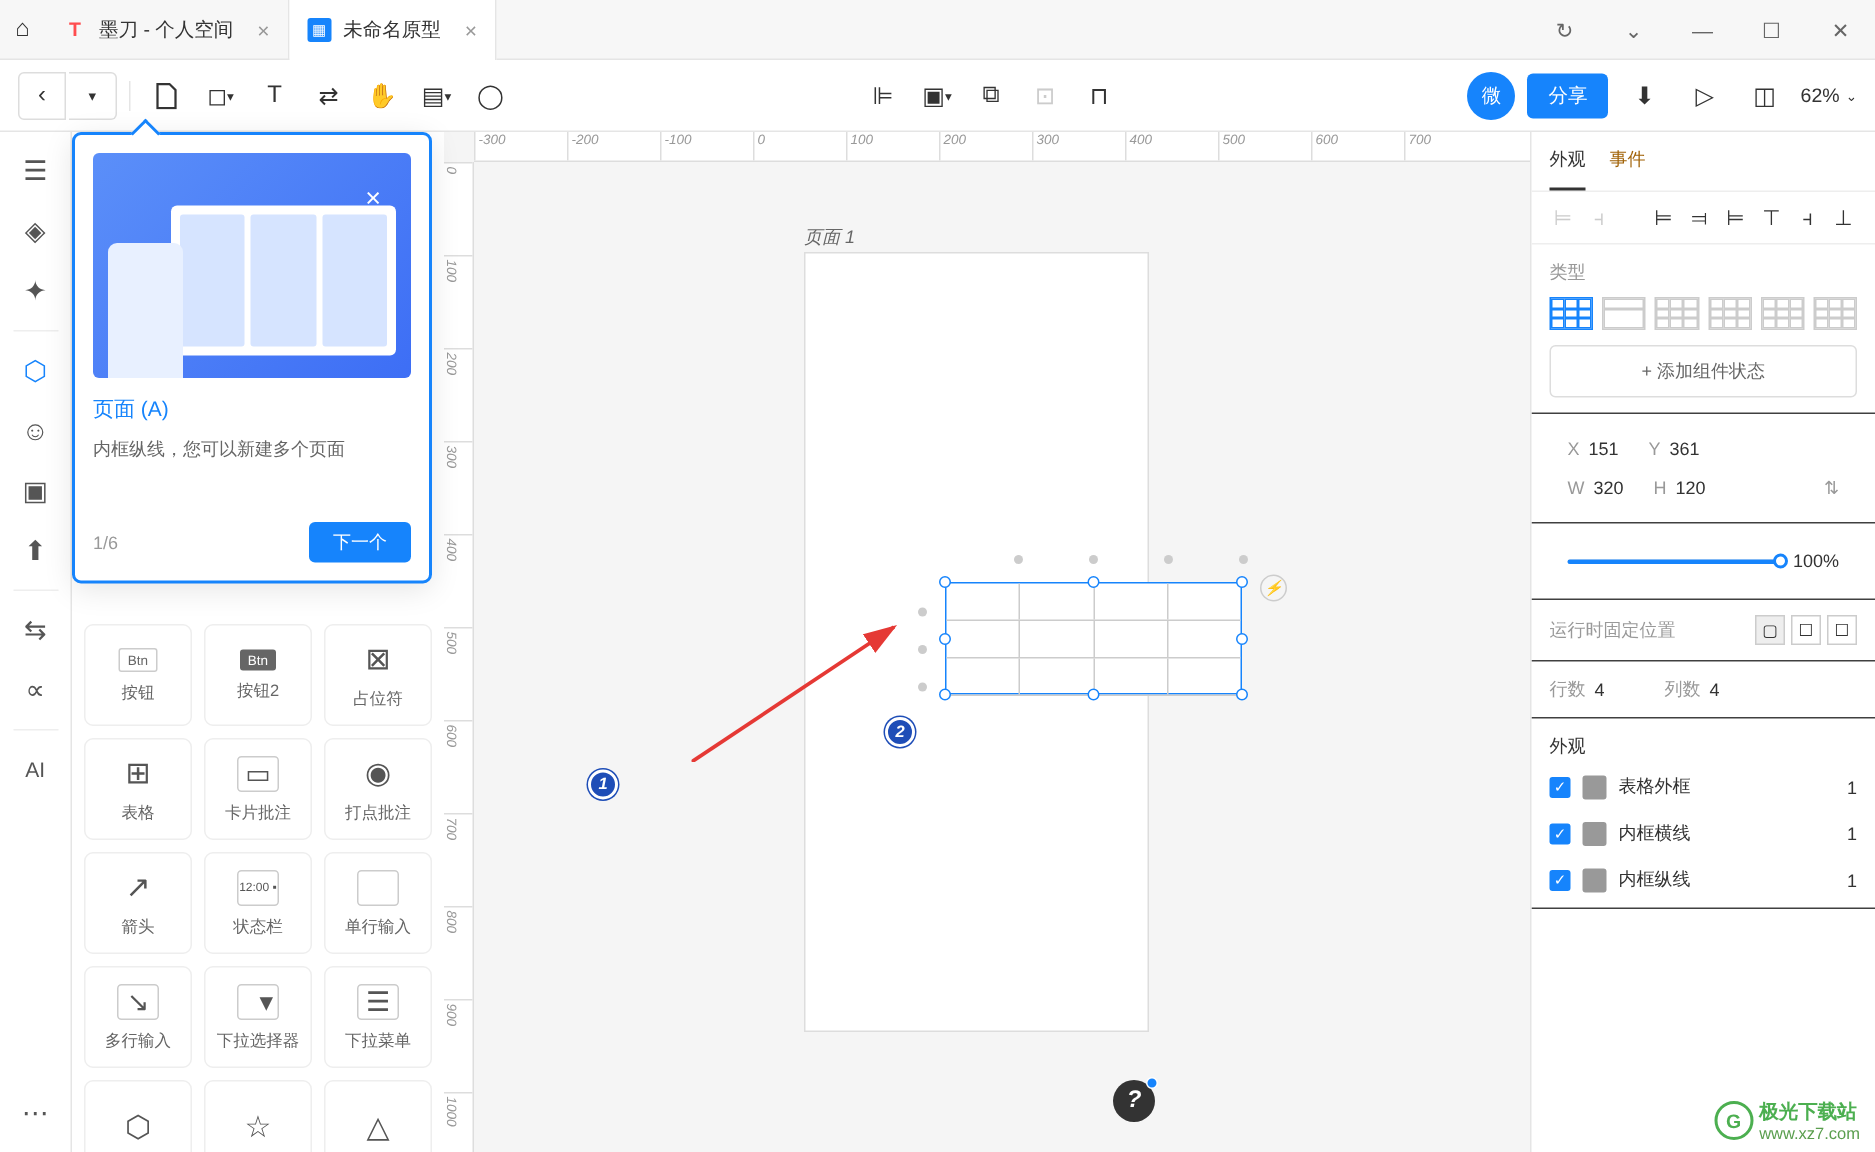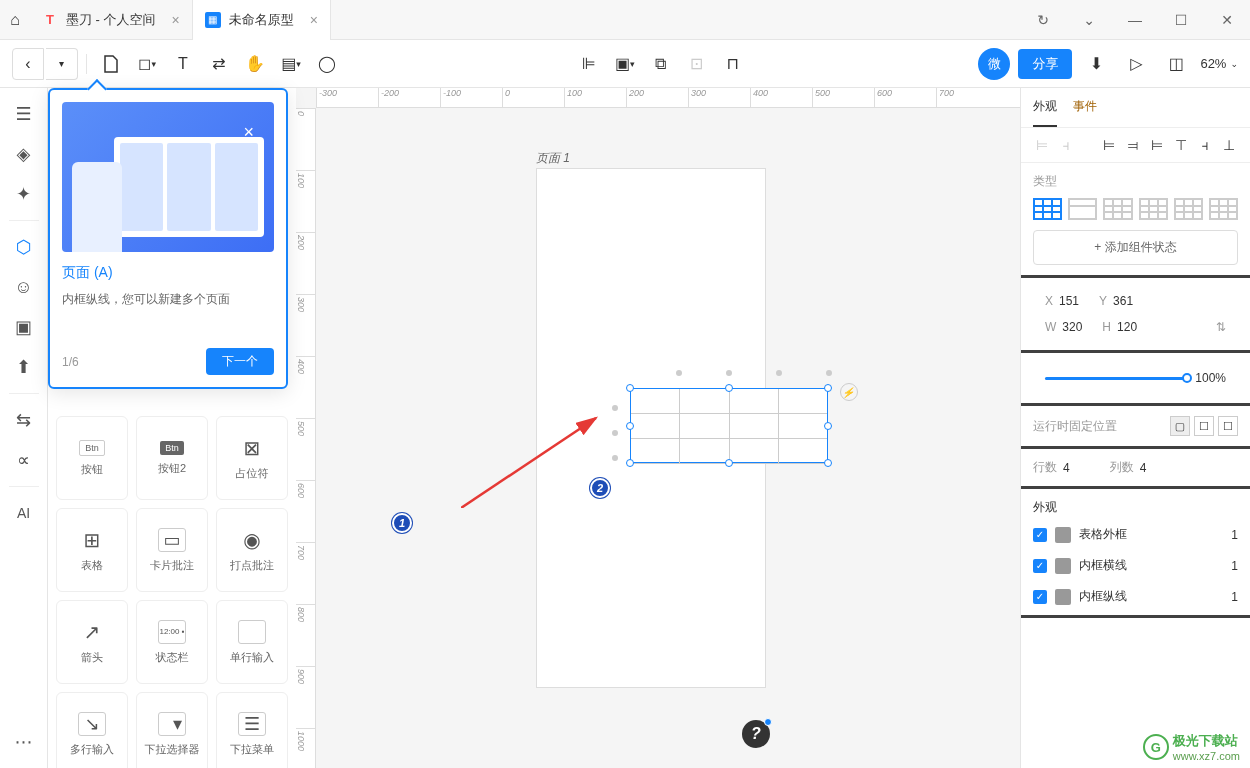--- a/index.html
+++ b/index.html
@@ -31,21 +31,21 @@
 
 
 .left-rail { width: 48px; border-right: 1px solid #e5e5e5; display: flex; flex-direction: column; align-items: center; padding-top: 8px; gap: 4px; }
 .rail-btn { width: 36px; height: 36px; display: flex; align-items: center; justify-content: center; color: #555; font-size: 18px; border-radius: 4px; }
 .rail-btn.active { color: #1684fc; }
 .rail-btn.bottom { margin-top: auto; margin-bottom: 8px; }
 
 
 .comp-panel { width: 248px; position: relative; padding: 8px; }
 .comp-grid { display: grid; grid-template-columns: repeat(3, 1fr); gap: 8px; }
-.comp-item { height: 84px; border: 1px solid #eee; border-radius: 6px; display: flex; flex-direction: column; align-items: center; justify-content: center; gap: 6px; background: #fff; }
+.comp-item { height: 68px; border: 1px solid #eee; border-radius: 6px; display: flex; flex-direction: column; align-items: center; justify-content: center; gap: 6px; background: #fff; }
 .comp-icon { width: 28px; height: 24px; display: flex; align-items: center; justify-content: center; font-size: 18px; color: #555; border: 1px solid #ccc; border-radius: 3px; }
 .comp-icon.noborder { border: none; font-size: 20px; }
 .comp-label { font-size: 11px; color: #666; }
 .btn-badge { background: #666; color: #fff; font-size: 9px; padding: 2px 5px; border-radius: 2px; }
 
 
 .popup { position: absolute; top: 0; left: 0; width: 240px; background: #fff; border: 2px solid #1684fc; border-radius: 6px; padding: 12px; z-index: 10; box-shadow: 0 4px 20px rgba(0,0,0,0.1); }
 .popup::before { content: ''; position: absolute; top: -8px; left: 40px; width: 12px; height: 12px; background: #fff; border-left: 2px solid #1684fc; border-top: 2px solid #1684fc; transform: rotate(45deg); }
 .popup-img { width: 100%; height: 150px; background: linear-gradient(135deg, #5b8ff9, #3d6ef5); border-radius: 4px; position: relative; overflow: hidden; }
 .popup-close { position: absolute; top: 20px; right: 20px; color: #fff; font-size: 18px; z-index: 2; }
@@ -88,21 +88,21 @@
 
 
 .right-panel { width: 230px; border-left: 1px solid #e5e5e5; display: flex; flex-direction: column; font-size: 12px; color: #333; overflow-y: auto; }
 .rp-tabs { display: flex; border-bottom: 1px solid #eee; padding: 0 12px; gap: 16px; }
 .rp-tab { padding: 10px 0; color: #a16207; }
 .rp-tab.active { color: #333; border-bottom: 2px solid #333; }
 .rp-align { padding: 8px 12px; display: flex; gap: 6px; border-bottom: 1px solid #eee; }
 .align-btn { width: 18px; height: 18px; display: flex; align-items: center; justify-content: center; color: #333; font-size: 14px; }
 .align-btn.disabled { color: #ccc; }
 .rp-row { padding: 10px 12px; display: flex; align-items: center; gap: 8px; }
-.rp-section { padding: 10px 12px; border-bottom: 3px solid #404040; }
+.rp-section { padding: 10px 12px; border-bottom: 1px solid #404040; }
 .rp-label { color: #999; }
 .rp-val { color: #333; }
 .rp-title { font-weight: 500; }
 .type-grid { display: flex; gap: 6px; margin-top: 8px; }
 .type-item { width: 30px; height: 22px; border: 1px solid #ccc; display: grid; grid-template-columns: repeat(3,1fr); grid-template-rows: repeat(3,1fr); }
 .type-item div { border: 0.5px solid #ccc; }
 .type-item.active { border-color: #1684fc; }
 .type-item.active div { border-color: #1684fc; }
 .add-state { margin-top: 10px; padding: 8px; border: 1px solid #ddd; border-radius: 4px; text-align: center; color: #666; }
 .coord-row { display: flex; gap: 20px; padding: 6px 12px; }

